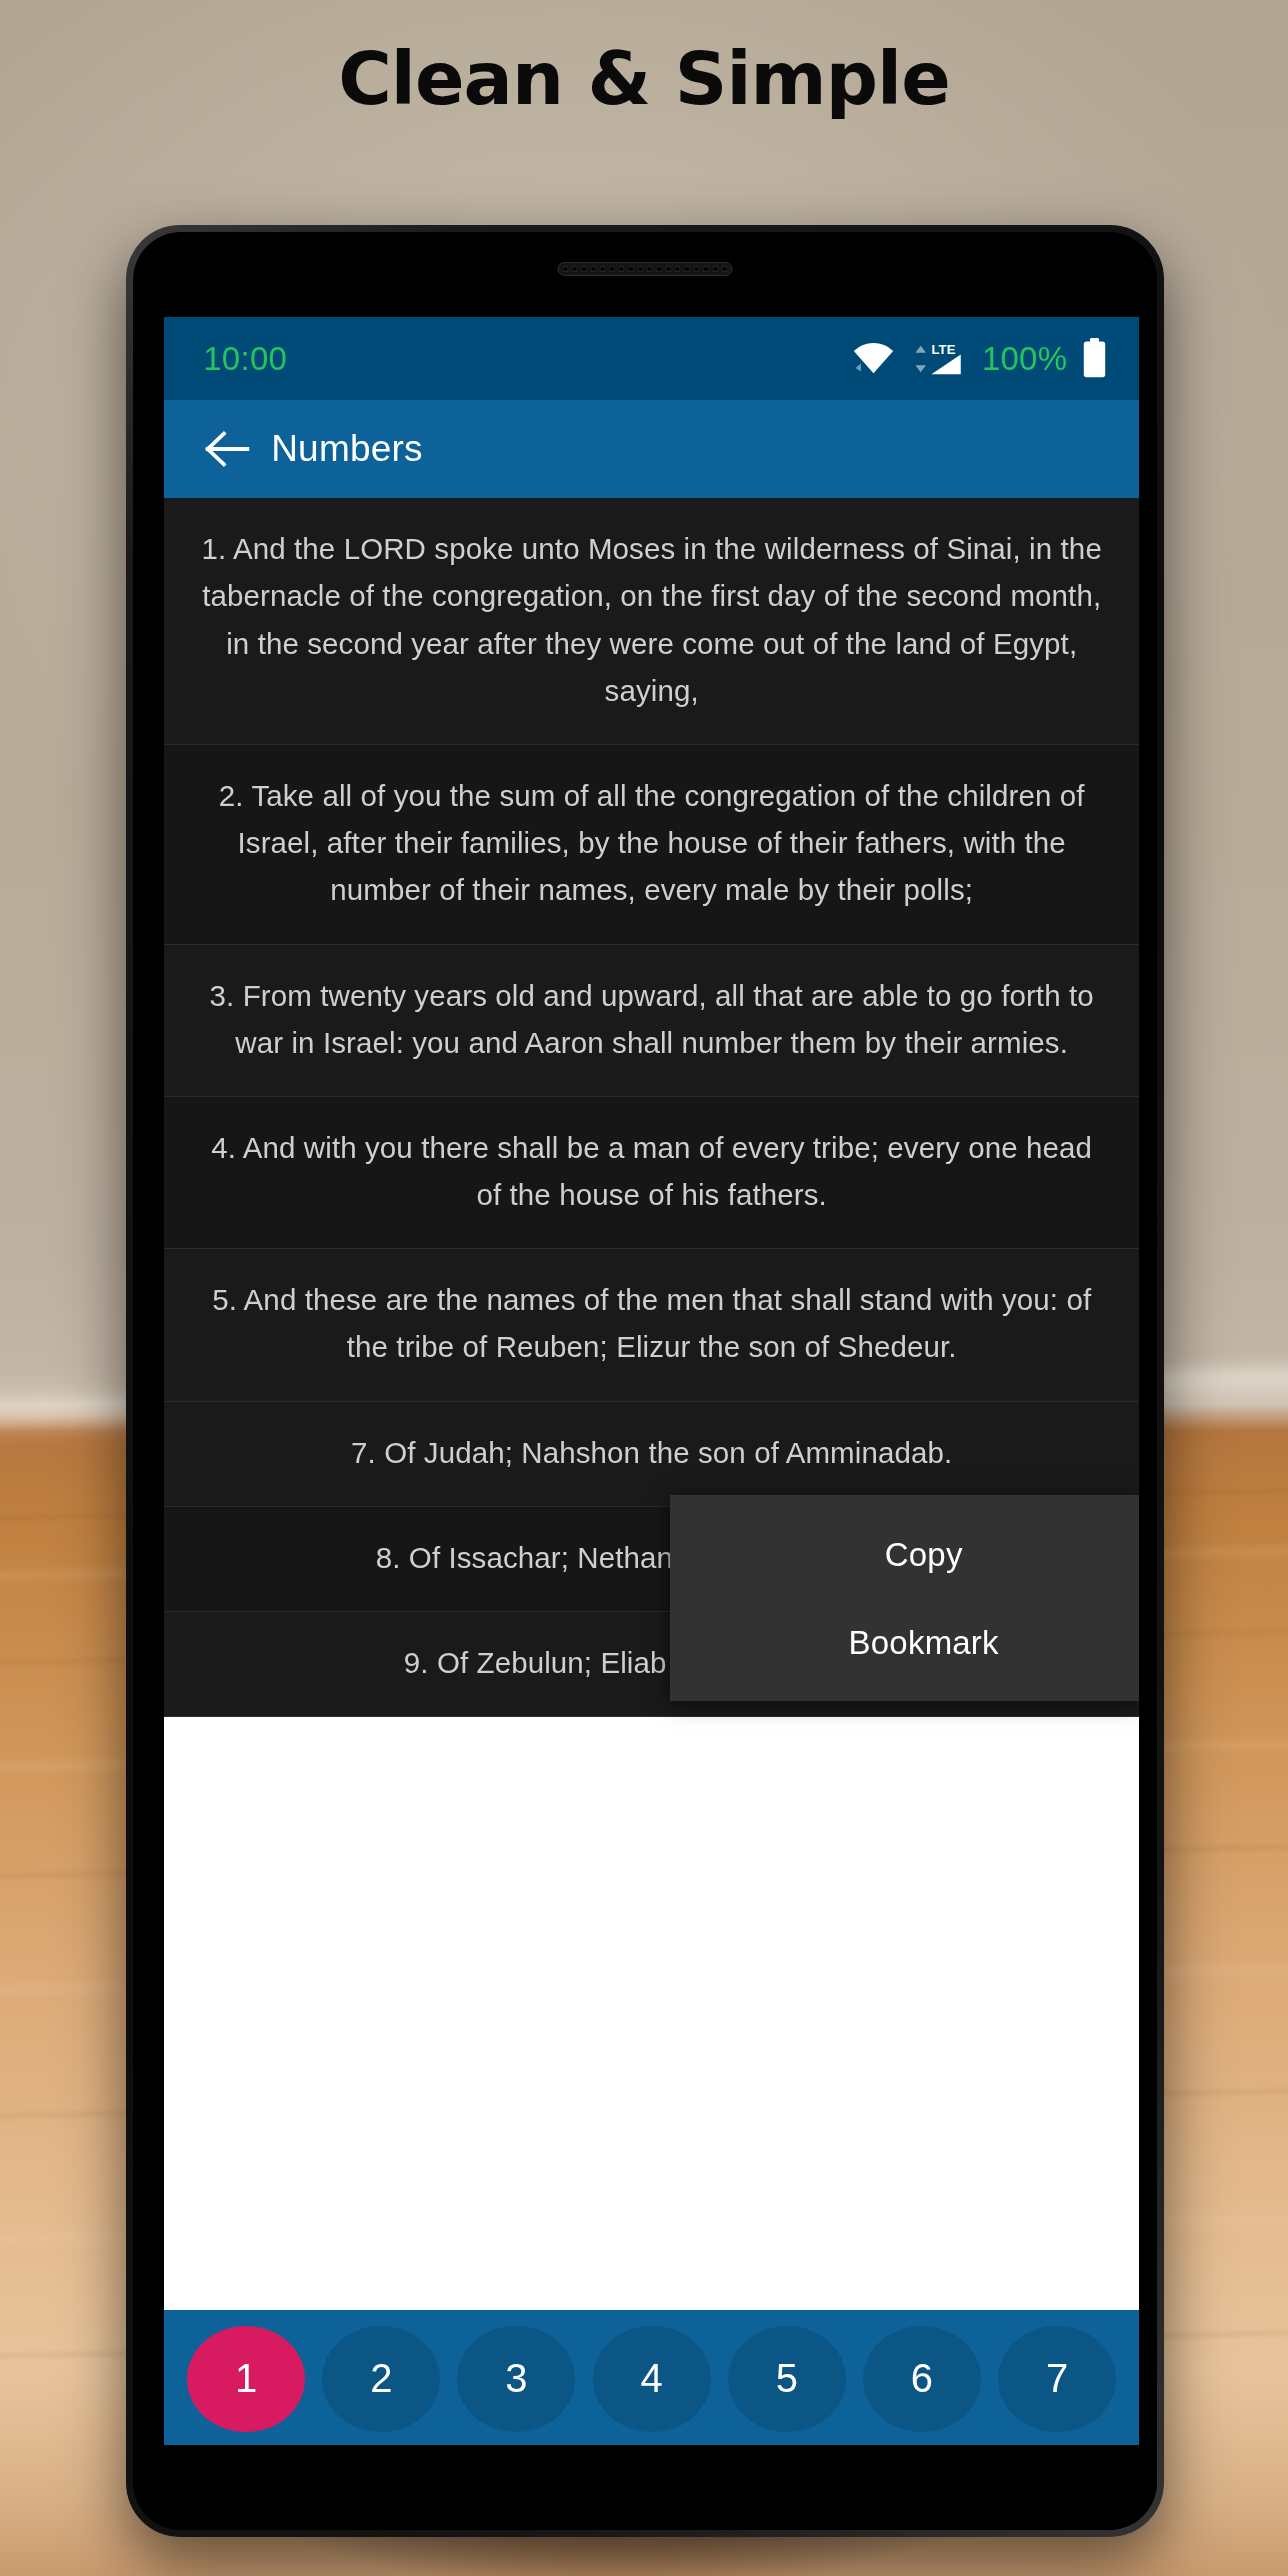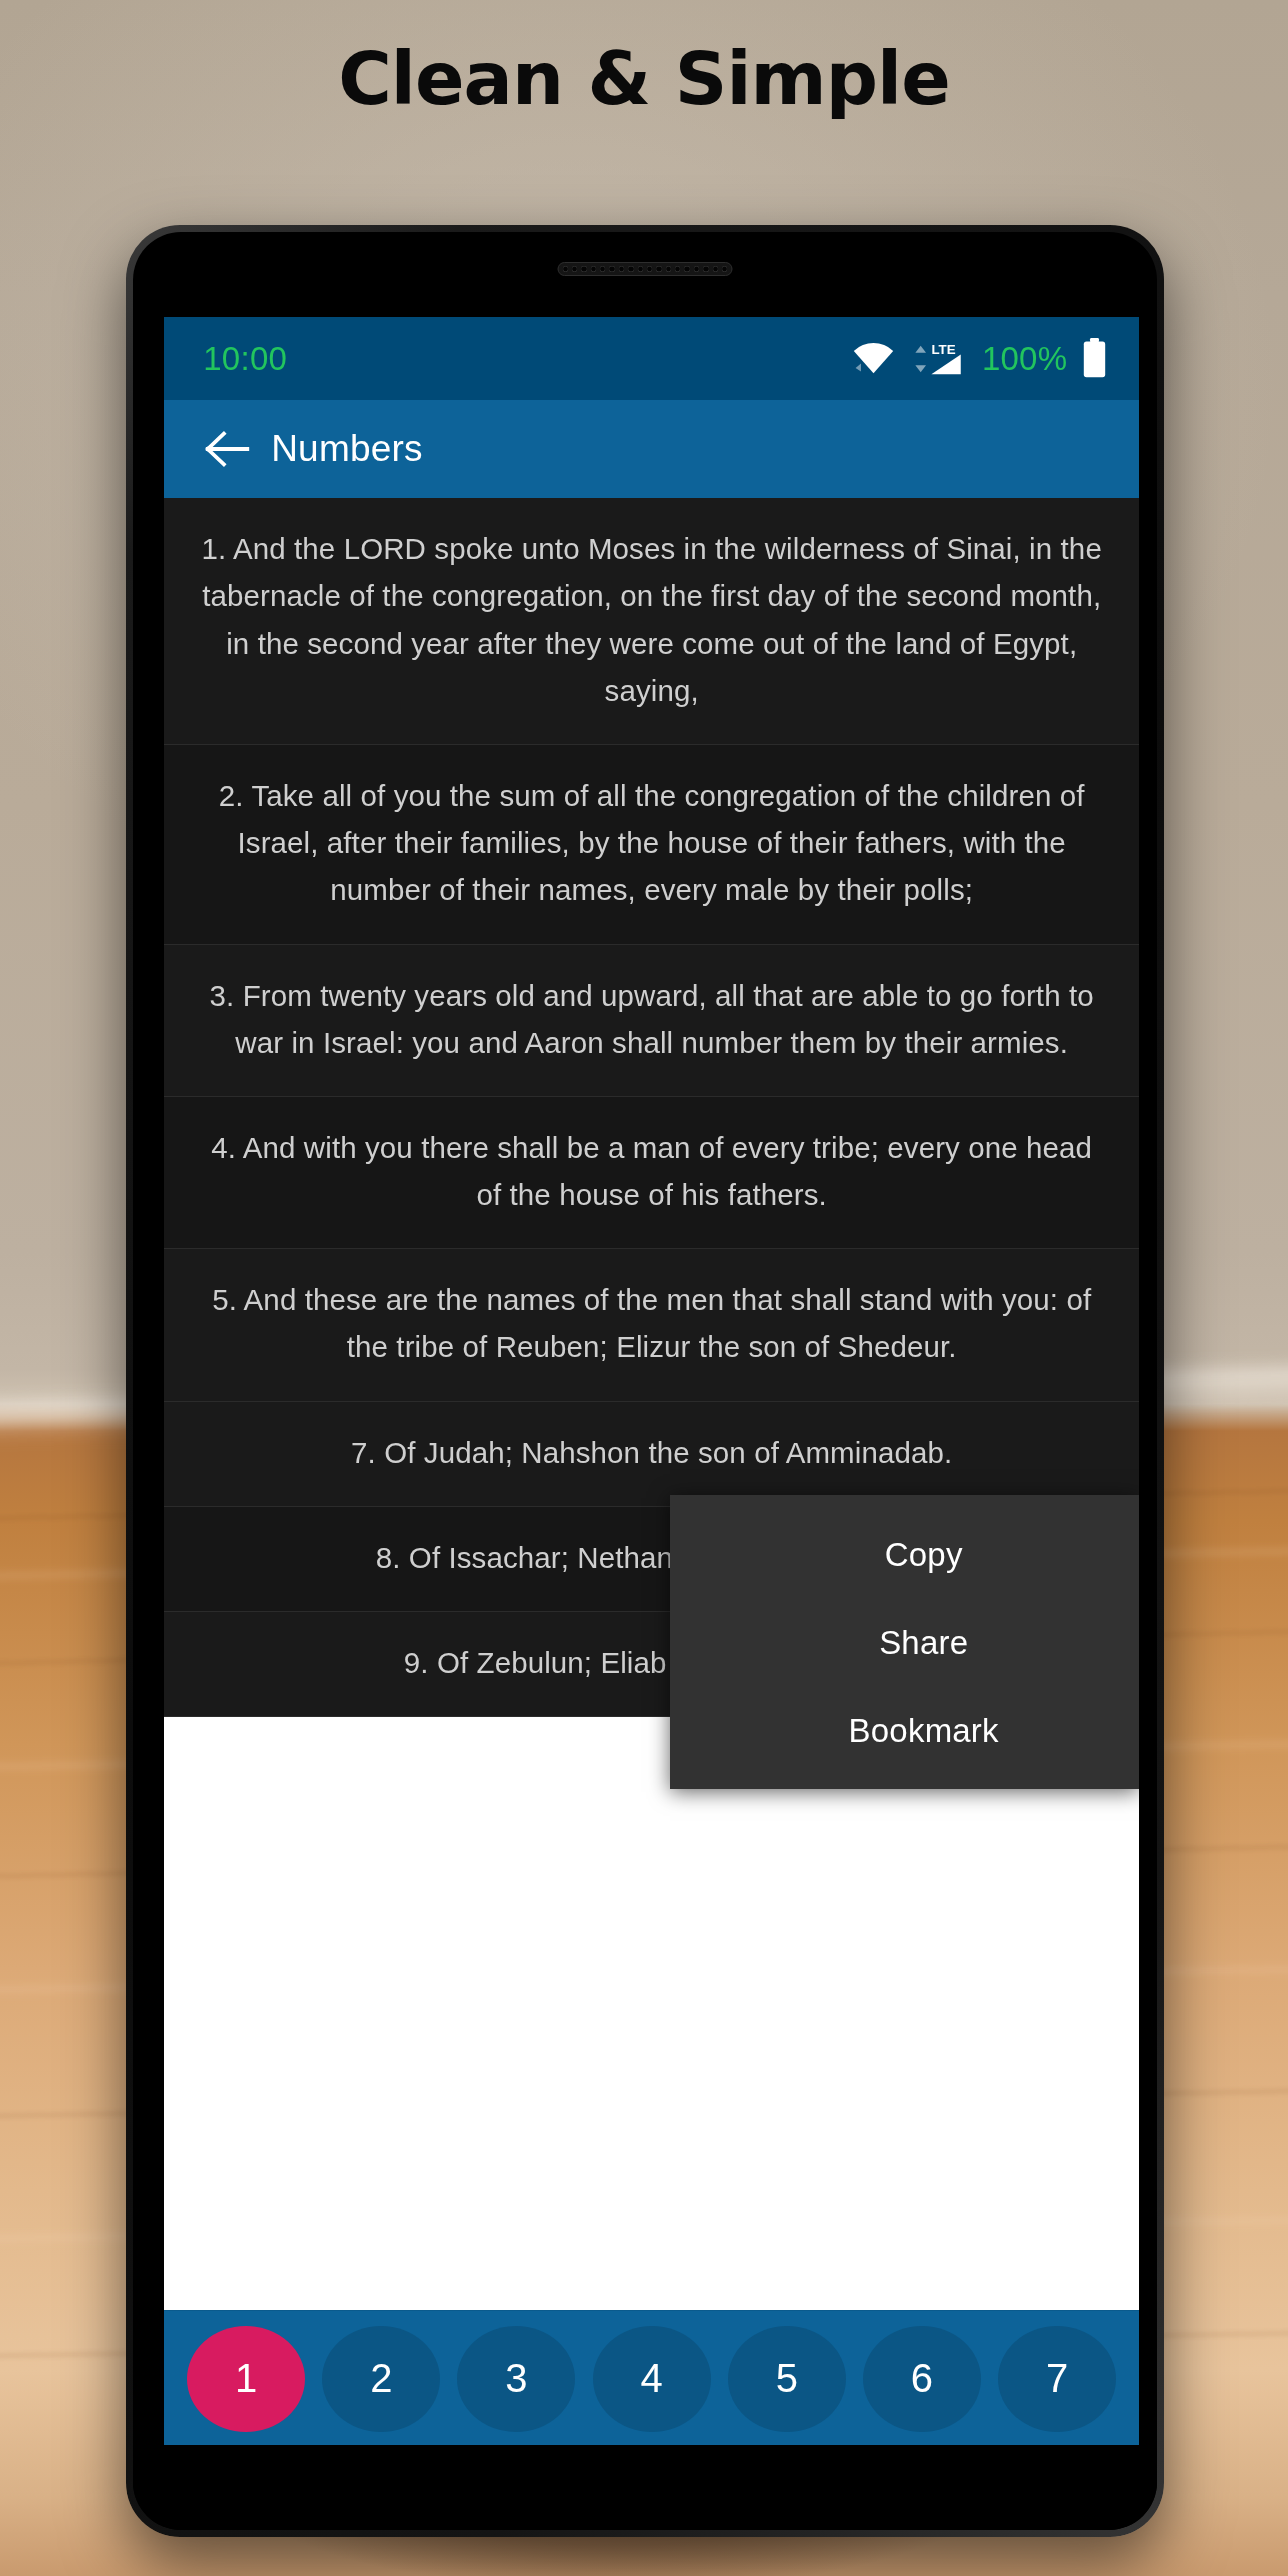--- a/index.html
+++ b/index.html
@@ -280,21 +280,20 @@
         <div class="verse alt">2. Take all of you the sum of all the congregation of the children of Israel, after their families, by the house of their fathers, with the number of their names, every male by their polls;</div>
         <div class="verse">3. From twenty years old and upward, all that are able to go forth to war in Israel: you and Aaron shall number them by their armies.</div>
         <div class="verse alt">4. And with you there shall be a man of every tribe; every one head of the house of his fathers.</div>
         <div class="verse">5. And these are the names of the men that shall stand with you: of the tribe of Reuben; Elizur the son of Shedeur.</div>
         <div class="verse">7.  Of Judah; Nahshon the son of Amminadab.</div>
         <div class="verse alt">8. Of Issachar; Nethaneel the son of Zuar.</div>
         <div class="verse">9. Of Zebulun; Eliab the son of Helon.</div>
 
         <div id="context-menu">
           <div class="menu-item">Copy</div>
-          <div class="menu-item">Share</div>
           <div class="menu-item">Bookmark</div>
         </div>
 
       </div>
 
       <div id="pagination">
         <div class="page-btn active">1</div>
         <div class="page-btn">2</div>
         <div class="page-btn">3</div>
         <div class="page-btn">4</div>

